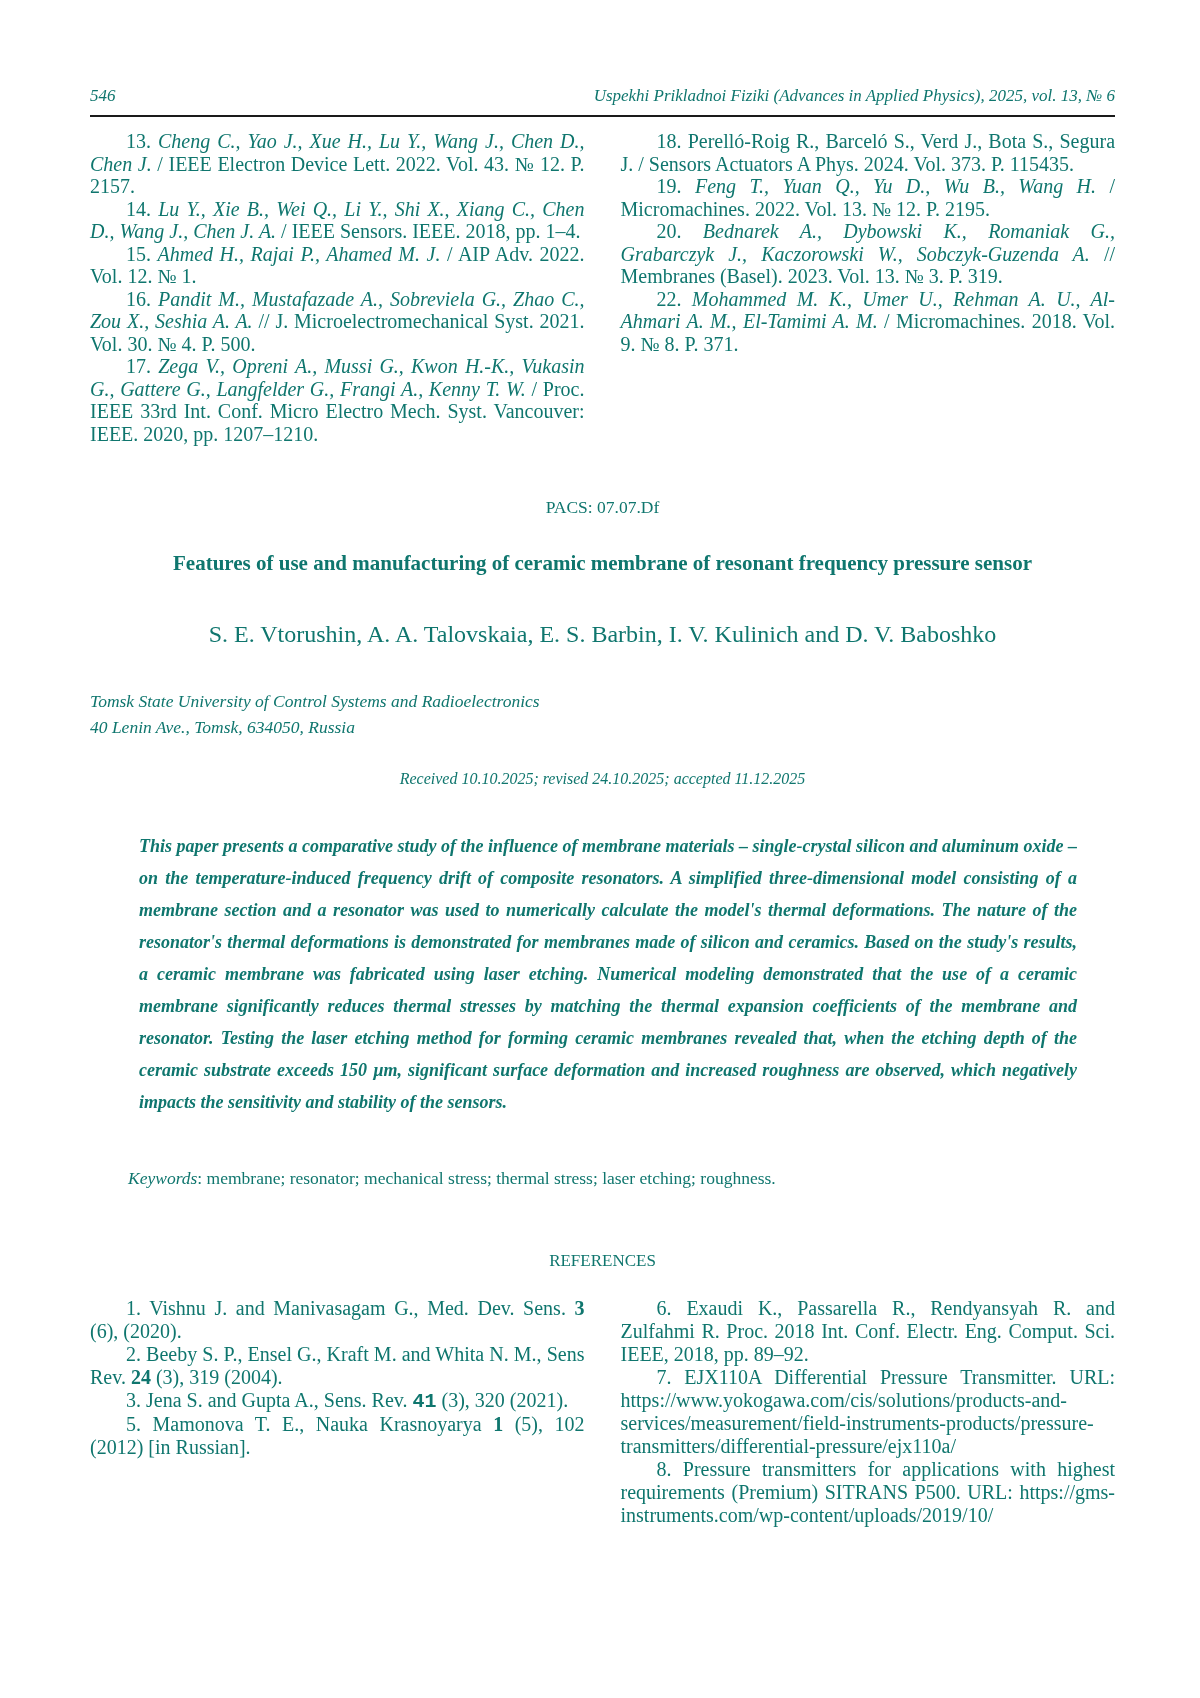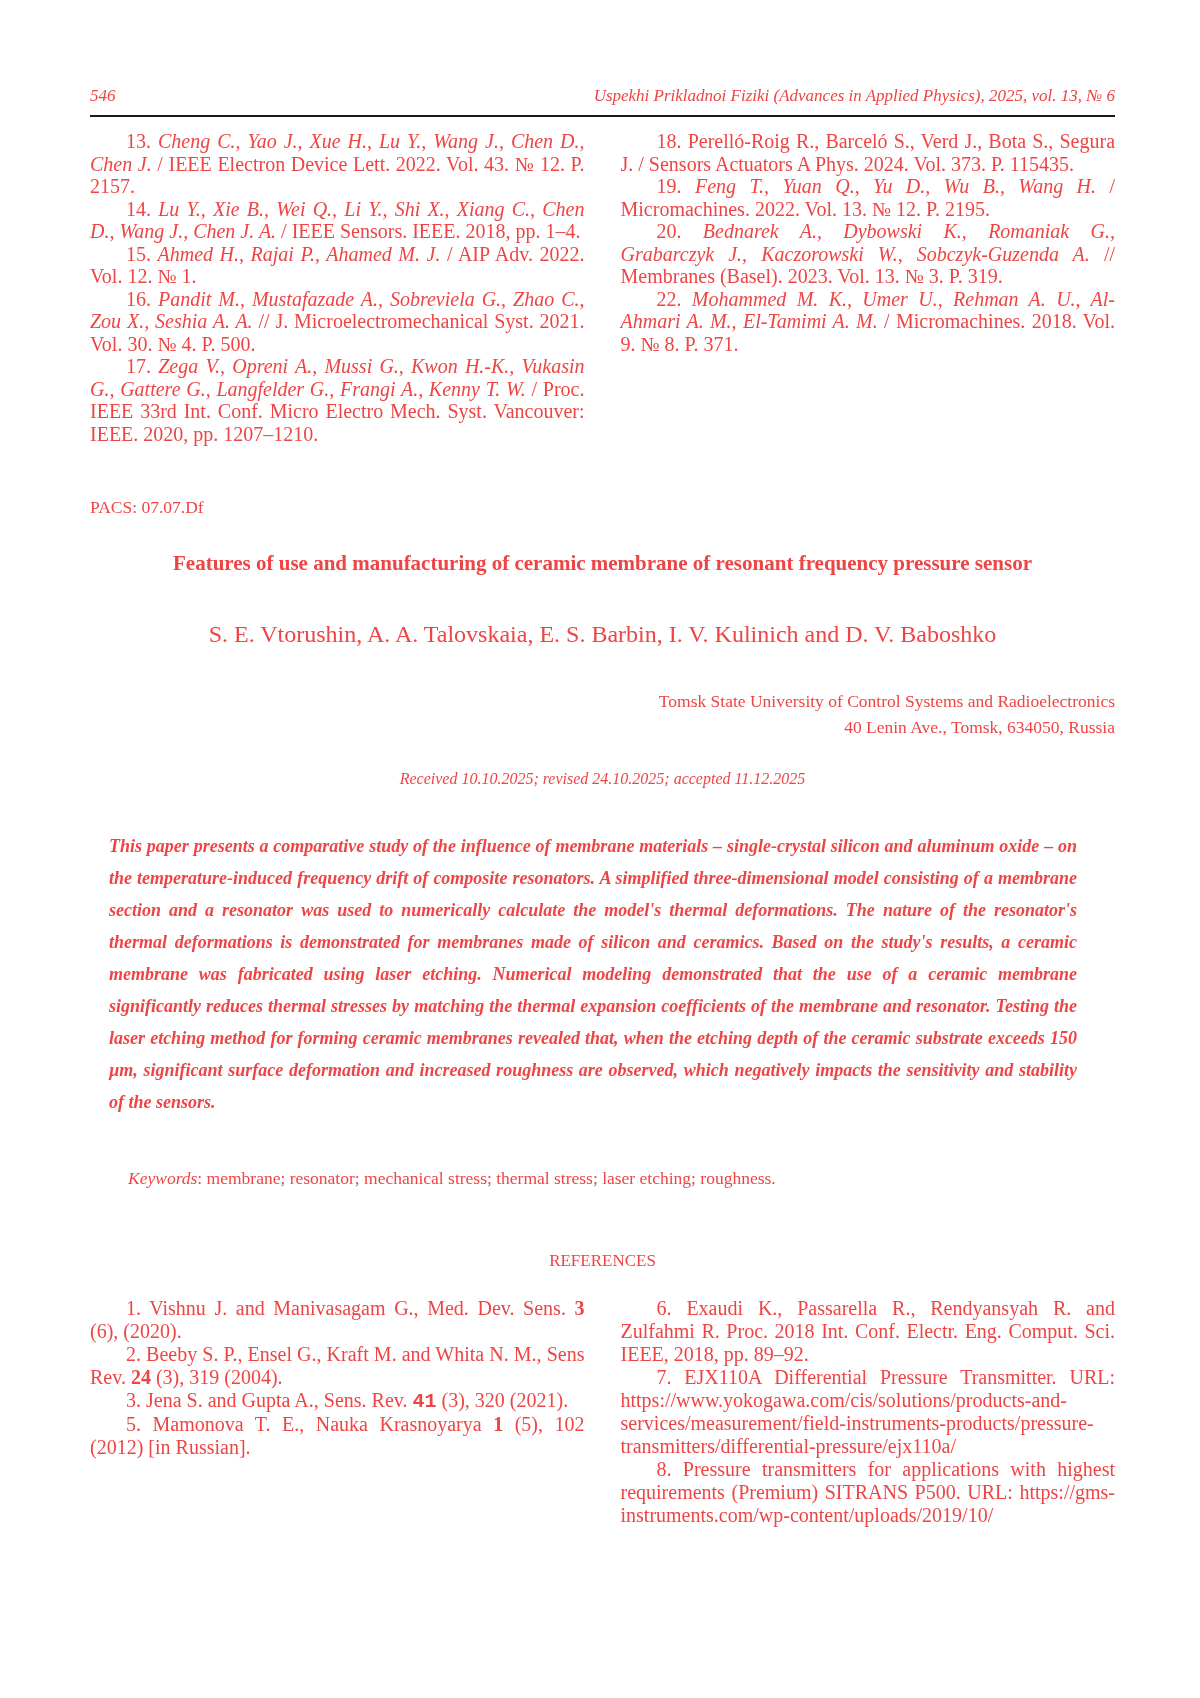--- a/index.html
+++ b/index.html
@@ -2,21 +2,21 @@
 <html><head>
 <meta charset="utf-8">
 <style>
   html,body{margin:0;padding:0;background:#ffffff;}
   .page{
     position:relative;
     width:1200px;
     height:1698px;
     margin:0 auto;
     background:#ffffff;
-    color:#ef4444;
+    color:#0f766e;
     font-family:"Liberation Serif","DejaVu Serif",serif;
     overflow:hidden;
     box-sizing:border-box;
     padding:86px 85px 0 90px;
   }
   .running-head{
     display:flex;
     justify-content:space-between;
     align-items:baseline;
     font-style:italic;
@@ -32,51 +32,52 @@
     line-height:22.5px;
   }
   .refs-col{flex:1 1 0;min-width:0;}
   .refs-col p.ref{
     margin:0;
     text-align:justify;
     text-indent:36px;
     overflow-wrap:break-word;
   }
   .pacs{
-    text-align:left;
+    text-align:center;
     font-size:17.5px;
     margin-top:52px;
   }
   .article-title{
     margin:30px 30px 0 30px;
     text-align:center;
     font-weight:bold;
     font-size:21px;
     line-height:31px;
   }
   .authors{
     margin-top:42px;
     text-align:center;
     font-size:24px;
   }
   .affiliation{
     margin-top:40px;
-    text-align:right;
+    text-align:left;
+    font-style:italic;
     font-size:17.5px;
     line-height:26px;
   }
   .affiliation sup{font-size:11px;}
   .received{
     margin-top:30px;
     text-align:center;
     font-style:italic;
     font-size:16px;
   }
   .abstract{
-    margin:42px 38px 0 19px;
+    margin:42px 38px 0 49px;
     font-weight:bold;
     font-style:italic;
     font-size:18px;
     line-height:32px;
     text-align:justify;
   }
   .keywords{
     margin:50px 38px 0 38px;
     font-size:17.5px;
   }

